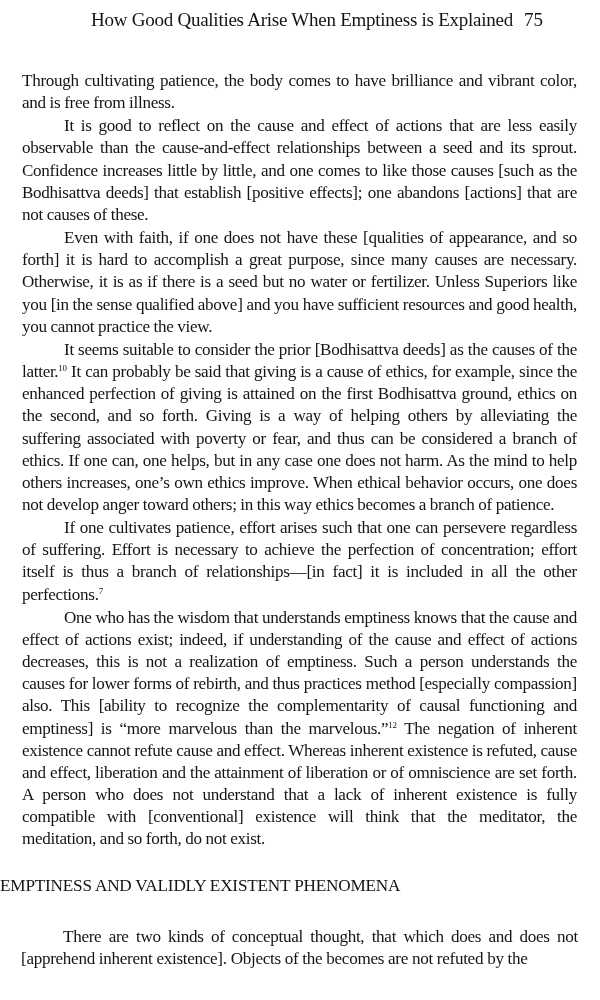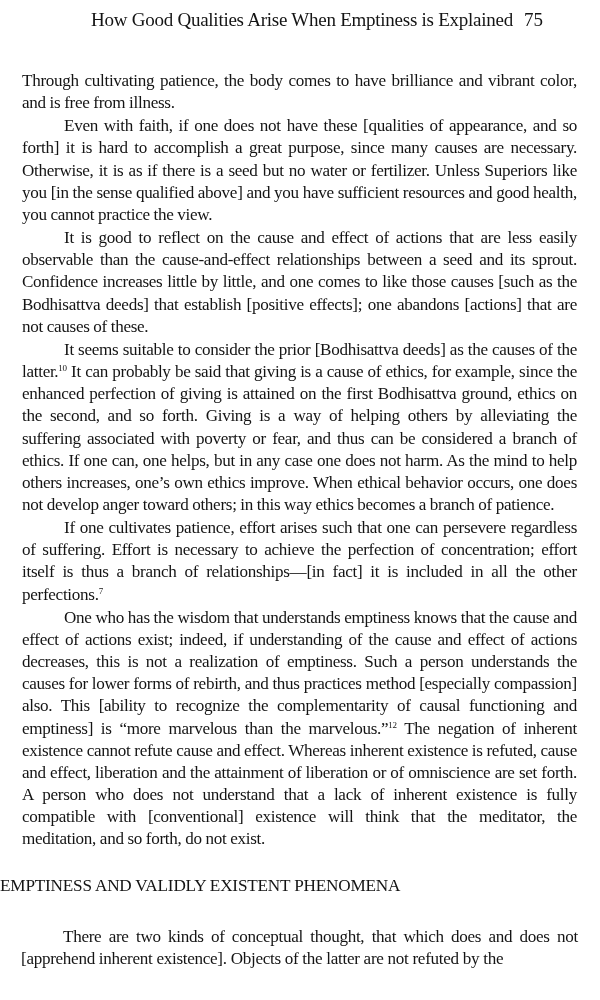--- a/index.html
+++ b/index.html
@@ -89,24 +89,24 @@
 </head>
 <body>
 
 <div class="running-head">
   <span class="running-title">How Good Qualities Arise When Emptiness is Explained</span>
   <span class="page-number">75</span>
 </div>
 
 <div class="body-text">
   <p class="noindent"><span>Through cultivating patience, the body comes to have brilliance and vibrant color, and is free from illness.</span></p>
+  <p><span>It is good to reflect on the cause and effect of actions that are less easily observable than the cause-and-effect relationships between a seed and its sprout. Confidence increases little by little, and one comes to like those causes [such as the Bodhisattva deeds] that establish [positive effects]; one abandons [actions] that are not causes of these.</span></p>
   <p><span>Even with faith, if one does not have these [qualities of appearance, and so forth] it is hard to accomplish a great purpose, since many causes are nec­essary. Otherwise, it is as if there is a seed but no water or fertilizer. Unless Superiors like you [in the sense qualified above] and you have sufficient resources and good health, you cannot practice the view.</span></p>
-  <p><span>It is good to reflect on the cause and effect of actions that are less easily observable than the cause-and-effect relationships between a seed and its sprout. Confidence increases little by little, and one comes to like those causes [such as the Bodhisattva deeds] that establish [positive effects]; one abandons [actions] that are not causes of these.</span></p>
   <p><span>It seems suitable to consider the prior [Bodhisattva deeds] as the causes of the latter.</span><sup>10</sup><span> It can probably be said that giving is a cause of ethics, for exam­ple, since the enhanced perfection of giving is attained on the first Bodhisattva ground, ethics on the second, and so forth. Giving is a way of helping others by alleviating the suffering associated with poverty or fear, and thus can be con­sidered a branch of ethics. If one can, one helps, but in any case one does not harm. As the mind to help others increases, one’s own ethics improve. When ethical behavior occurs, one does not develop anger toward others; in this way ethics becomes a branch of patience.</span></p>
   <p><span>If one cultivates patience, effort arises such that one can persevere regard­less of suffering. Effort is necessary to achieve the perfection of concentra­tion; effort itself is thus a branch of relationships—[in fact] it is included in all the other perfections.</span><sup>7</sup></p>
   <p><span>One who has the wisdom that understands emptiness knows that the cause and effect of actions exist; indeed, if understanding of the cause and effect of actions decreases, this is not a realization of emptiness. Such a person understands the causes for lower forms of rebirth, and thus practices method [especially compassion] also. This [ability to recognize the complementarity of causal functioning and emptiness] is “more marvelous than the marvelous.”</span><sup>12</sup><span> The negation of inherent existence cannot refute cause and effect. Whereas inherent existence is refuted, cause and effect, liberation and the attainment of liberation or of omniscience are set forth. A person who does not understand that a lack of inherent existence is fully compatible with [conventional] exis­tence will think that the meditator, the meditation, and so forth, do not exist.</span></p>
 </div>
 
 <div class="section-heading">EMPTINESS AND VALIDLY EXISTENT PHENOMENA</div>
 
 <div class="section-text">
-  <p><span>There are two kinds of conceptual thought, that which does and does not [apprehend inherent existence]. Objects of the latter are not refuted by the</span></p>
+  <p><span>There are two kinds of conceptual thought, that which does and does not [apprehend inherent existence]. Objects of the becomes are not refuted by the</span></p>
 </div>
 
 </body></html>

